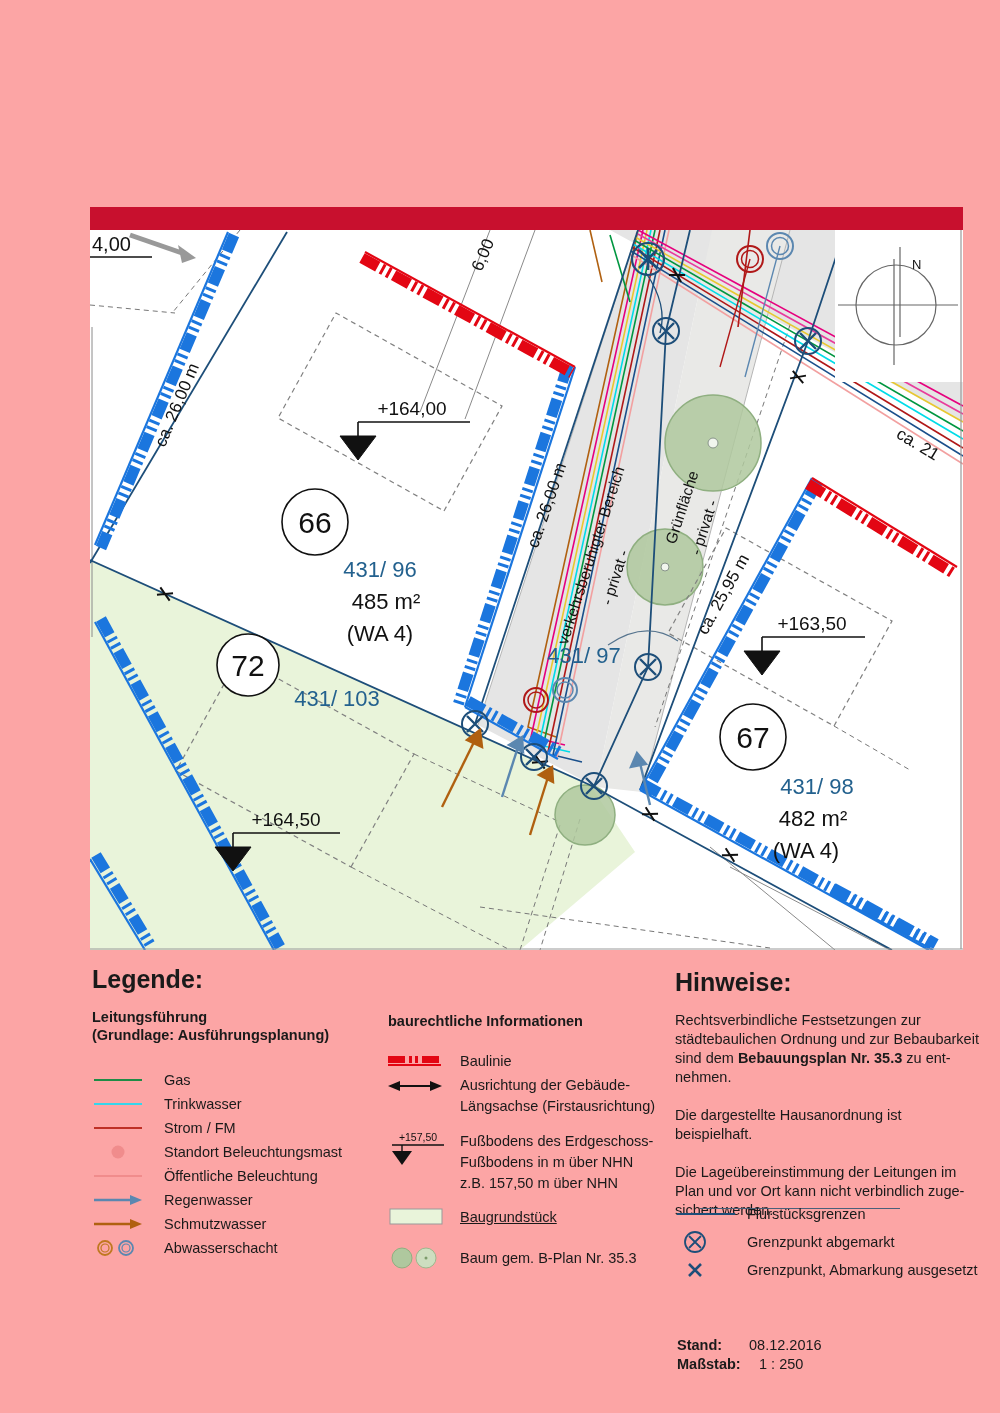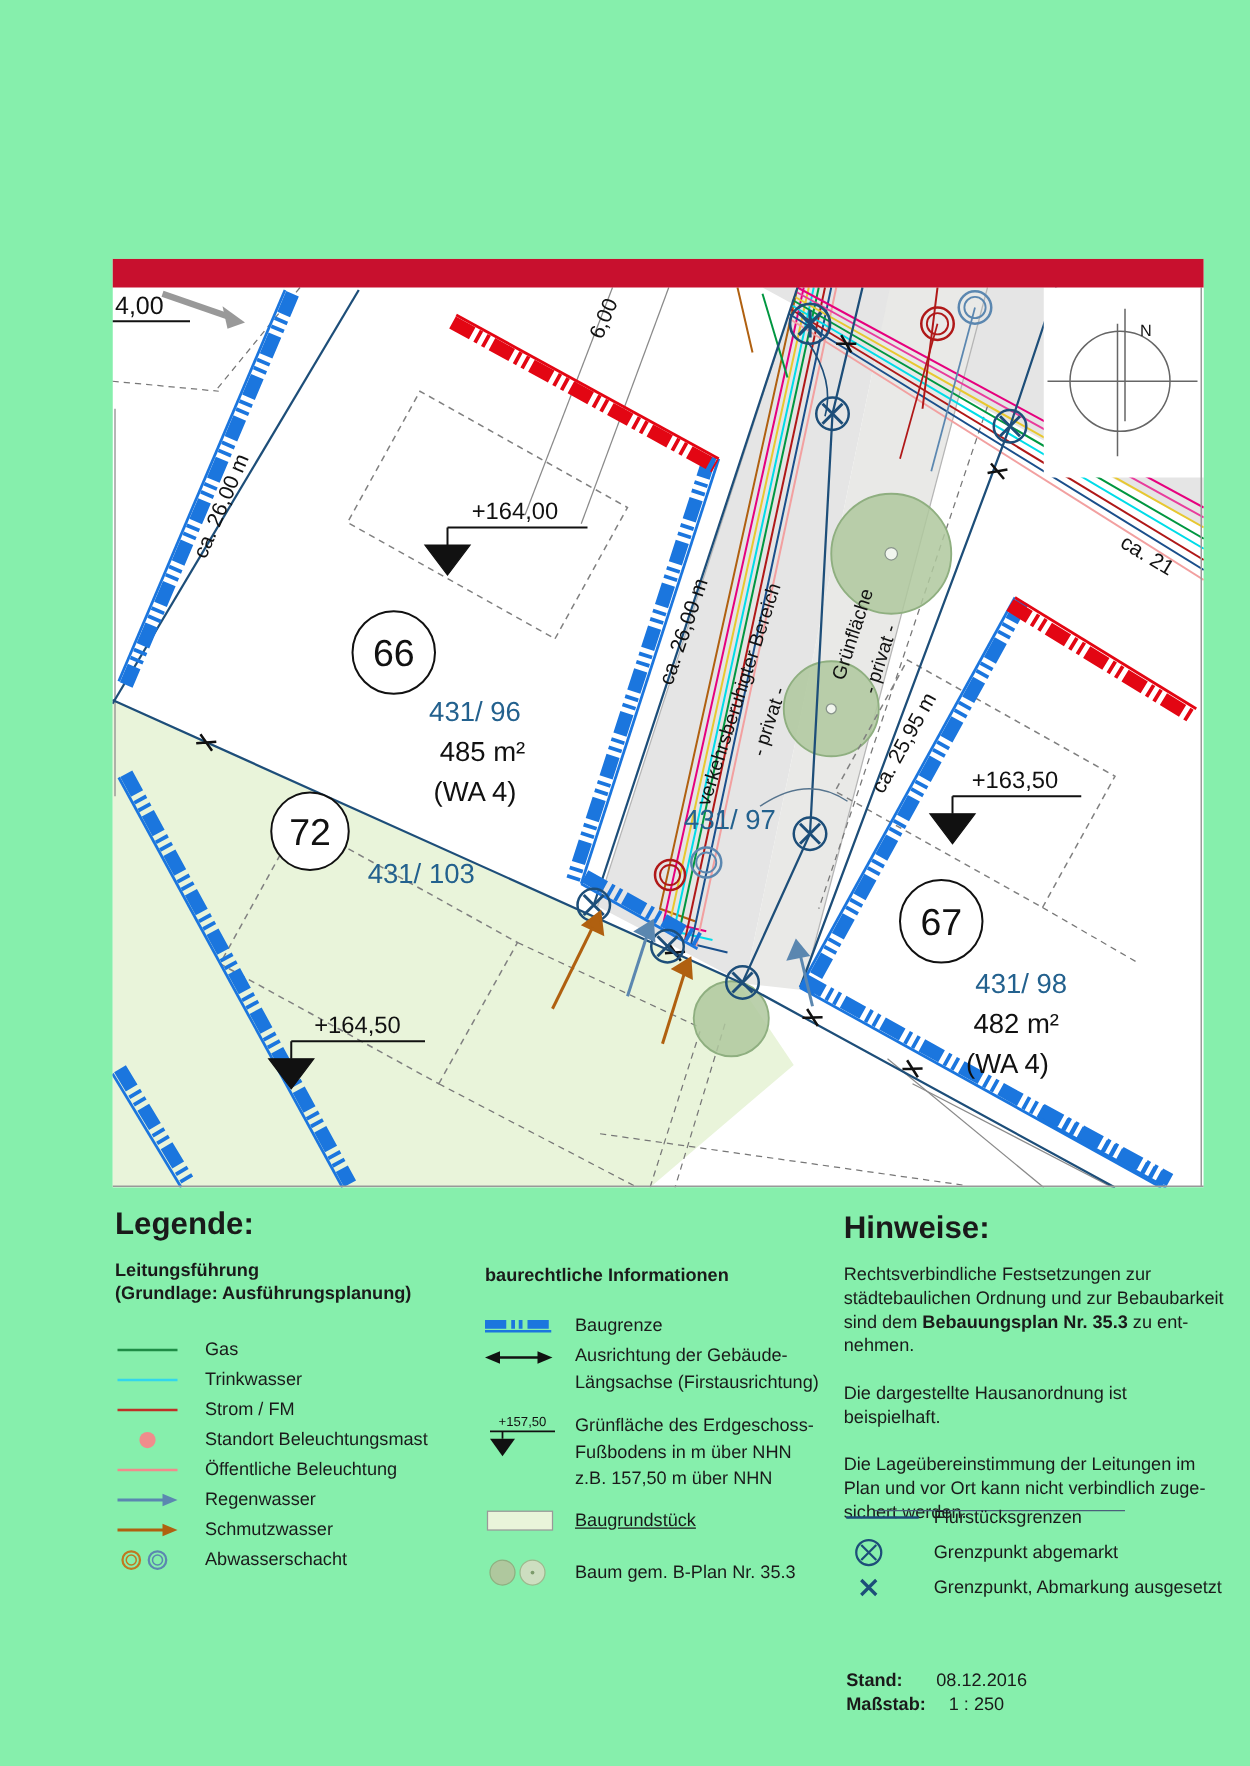--- a/index.html
+++ b/index.html
@@ -1,16 +1,16 @@
 <!DOCTYPE html>
 <html><head>
 <meta charset="utf-8">
 <style>
   html,body{margin:0;padding:0;background:#fff;}
-  .page{position:relative;width:1000px;height:1413px;background:#86efac;overflow:hidden;
+  .page{position:relative;width:1000px;height:1413px;background:#fca5a5;overflow:hidden;
         font-family:"Liberation Sans",sans-serif;color:#1a1a1a;}
   .abs{position:absolute;}
   svg{font-family:"Liberation Sans",sans-serif;}
   
   .legend-title{font-size:25px;font-weight:bold;}
   .col-head{font-size:14.5px;font-weight:bold;line-height:18px;}
   .leg-row{display:flex;align-items:center;height:24px;}
   .leg-sym{width:72px;flex:0 0 72px;display:flex;align-items:flex-end;}
   .leg-label{font-size:14.5px;white-space:nowrap;}
   .leg-label2{font-size:14.5px;line-height:21px;white-space:nowrap;}
@@ -388,49 +388,49 @@
       </div>
     </div>
   </div>
 
   <div class="abs" style="left:388px;top:1012px;width:285px;">
     <div class="col-head">baurechtliche Informationen</div>
     <div style="margin-top:18px;">
       <div class="leg-row" style="height:25px;">
         <span class="leg-sym">
             <svg width="58" height="16">
-              <rect x="0" y="3" width="17" height="7" fill="#1B76DE"></rect>
-              <rect x="21" y="3" width="3" height="7" fill="#1B76DE"></rect>
-              <rect x="27" y="3" width="3" height="7" fill="#1B76DE"></rect>
-              <rect x="34" y="3" width="17" height="7" fill="#1B76DE"></rect>
-              <rect x="0" y="11" width="53" height="2" fill="#1B76DE"></rect>
-            </svg>
-          </span>
-        <span class="leg-label">Baugrenze</span>
+              <rect x="0" y="3" width="17" height="7" fill="#E30613"></rect>
+              <rect x="21" y="3" width="3" height="7" fill="#E30613"></rect>
+              <rect x="27" y="3" width="3" height="7" fill="#E30613"></rect>
+              <rect x="34" y="3" width="17" height="7" fill="#E30613"></rect>
+              <rect x="0" y="11" width="53" height="2" fill="#E30613"></rect>
+            </svg>
+          </span>
+        <span class="leg-label">Baulinie</span>
       </div>
       <div style="display:flex;align-items:flex-start;margin-top:2px;">
         <span class="leg-sym" style="padding-top:4px;">
             <svg width="58" height="14">
               <line x1="8" y1="7" x2="46" y2="7" stroke="#111" stroke-width="2"></line>
               <polygon points="0,7 12,2 12,12" fill="#111"></polygon>
               <polygon points="54,7 42,2 42,12" fill="#111"></polygon>
             </svg>
           </span>
         <span class="leg-label2"><span>Ausrichtung der Gebäude-</span><br><span>Längsachse (Firstausrichtung)</span></span>
       </div>
       <div style="display:flex;align-items:flex-start;margin-top:14px;">
         <span class="leg-sym">
             <svg width="62" height="40">
               <text x="30" y="10" font-size="10.5" text-anchor="middle" fill="#111">+157,50</text>
               <line x1="4" y1="14" x2="56" y2="14" stroke="#111" stroke-width="1.4"></line>
               <line x1="14" y1="14" x2="14" y2="20" stroke="#111" stroke-width="1.4"></line>
               <polygon points="4,20 24,20 14,34" fill="#111"></polygon>
             </svg>
           </span>
-        <span class="leg-label2"><span>Grünfläche des Erdgeschoss-</span><br><span>Fußbodens in m über NHN</span><br><span>z.B. 157,50 m über NHN</span></span>
+        <span class="leg-label2"><span>Fußbodens des Erdgeschoss-</span><br><span>Fußbodens in m über NHN</span><br><span>z.B. 157,50 m über NHN</span></span>
       </div>
       <div class="leg-row" style="height:34px;margin-top:6px;text-decoration:underline;">
         <span class="leg-sym">
             <svg width="58" height="22">
               <rect x="2" y="3" width="52" height="15" fill="#E9F4DA" stroke="#999" stroke-width="1"></rect>
             </svg>
           </span>
         <span class="leg-label">Baugrundstück</span>
       </div>
       <div class="leg-row" style="height:36px;margin-top:6px;">

